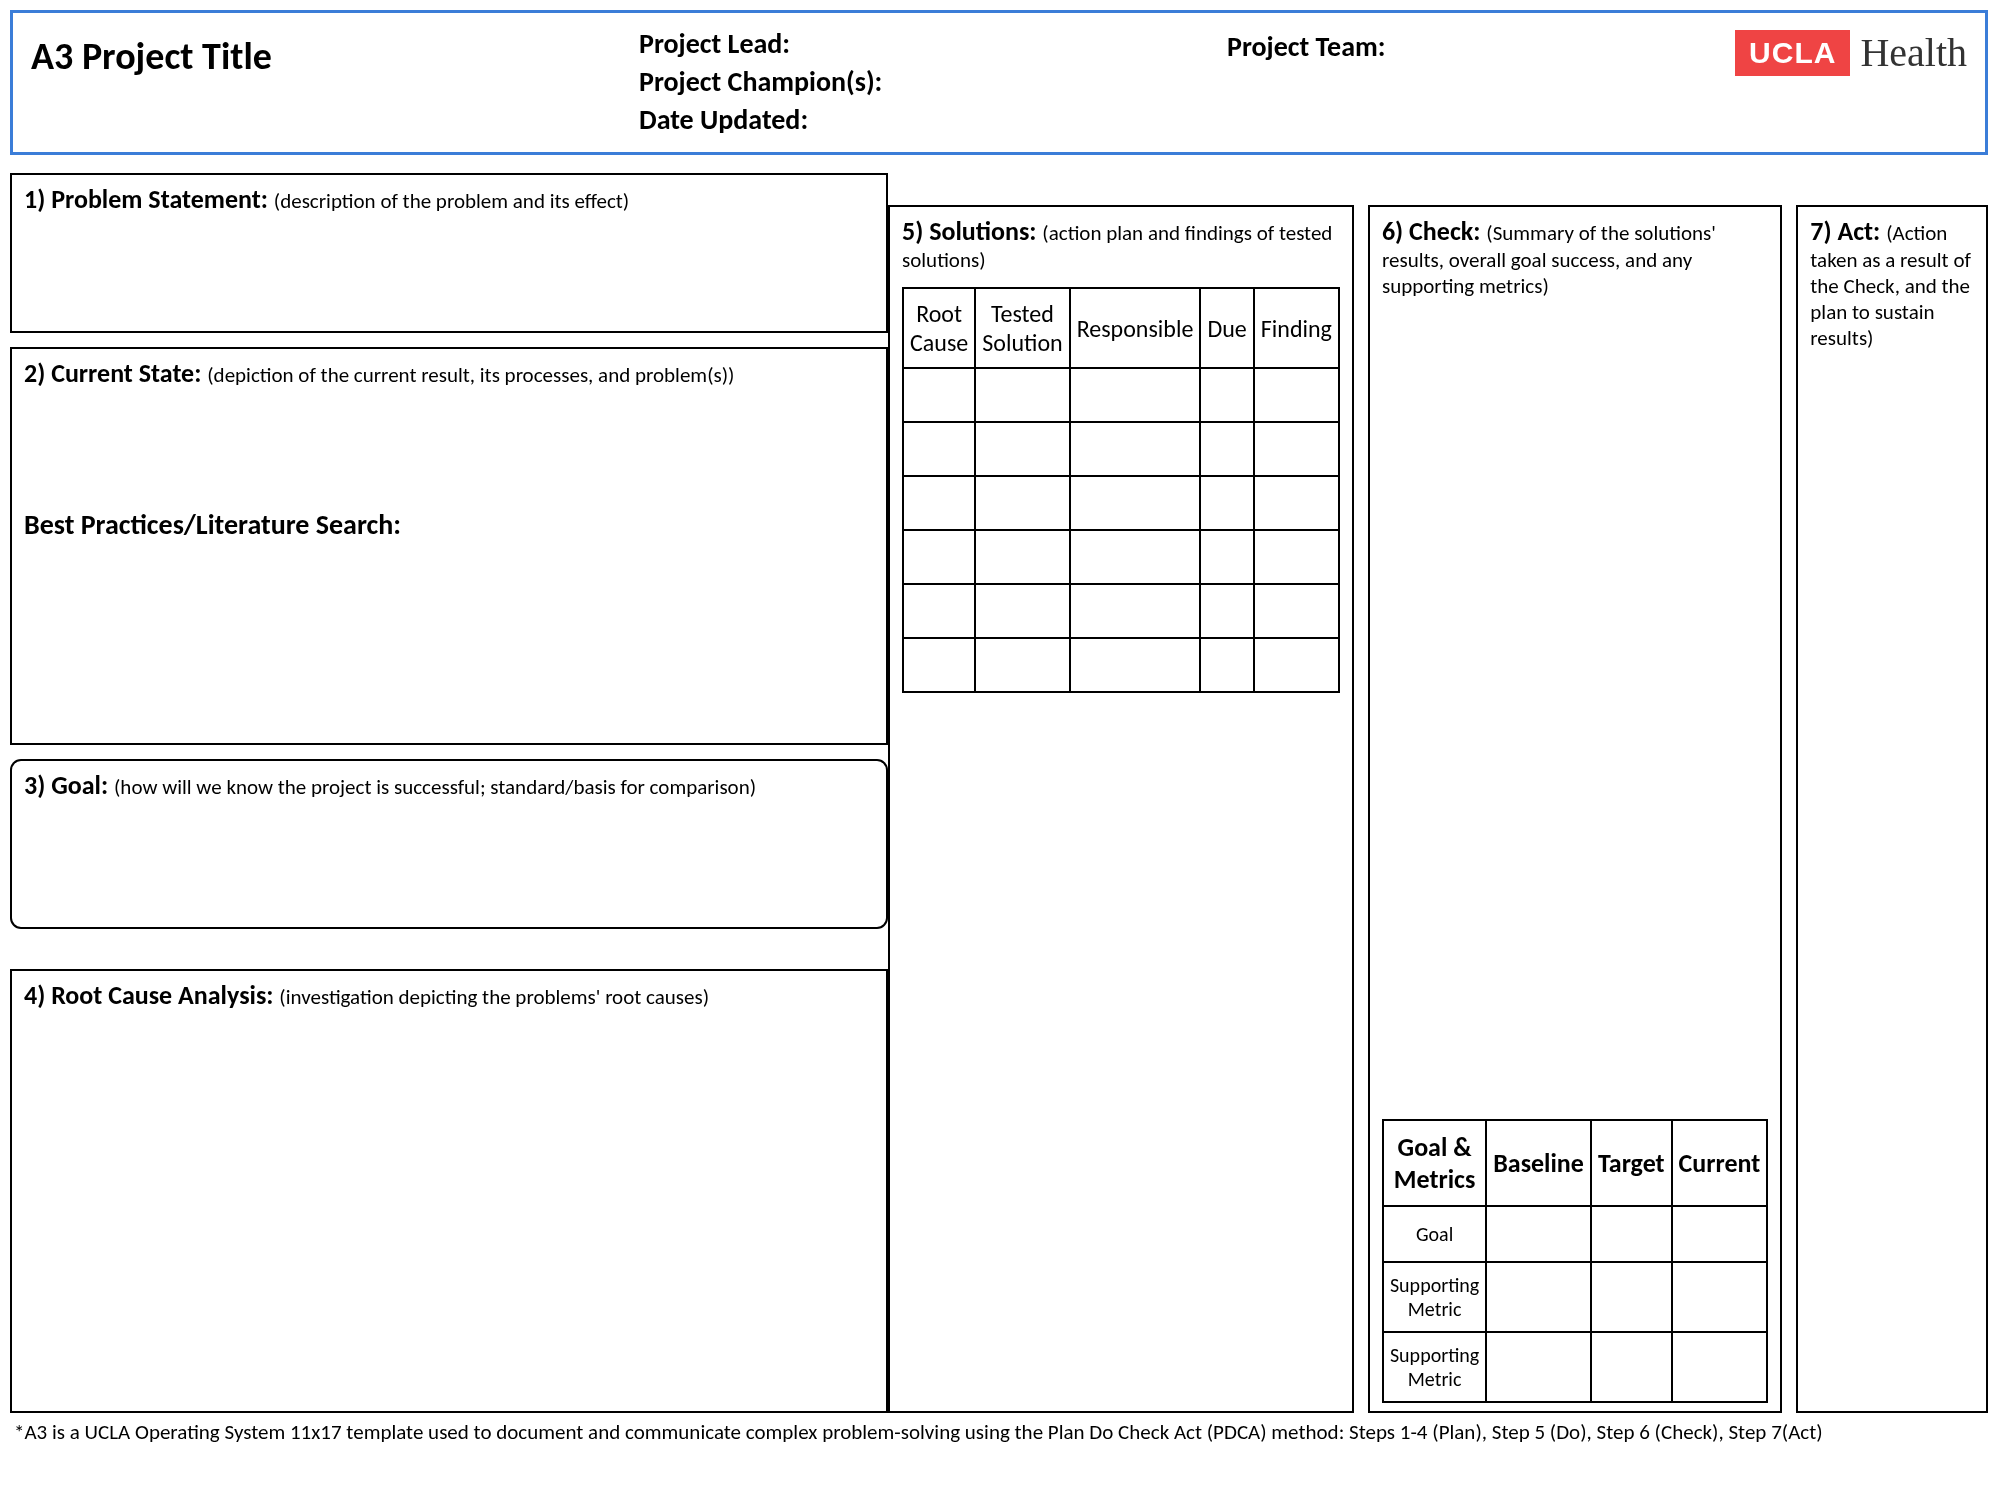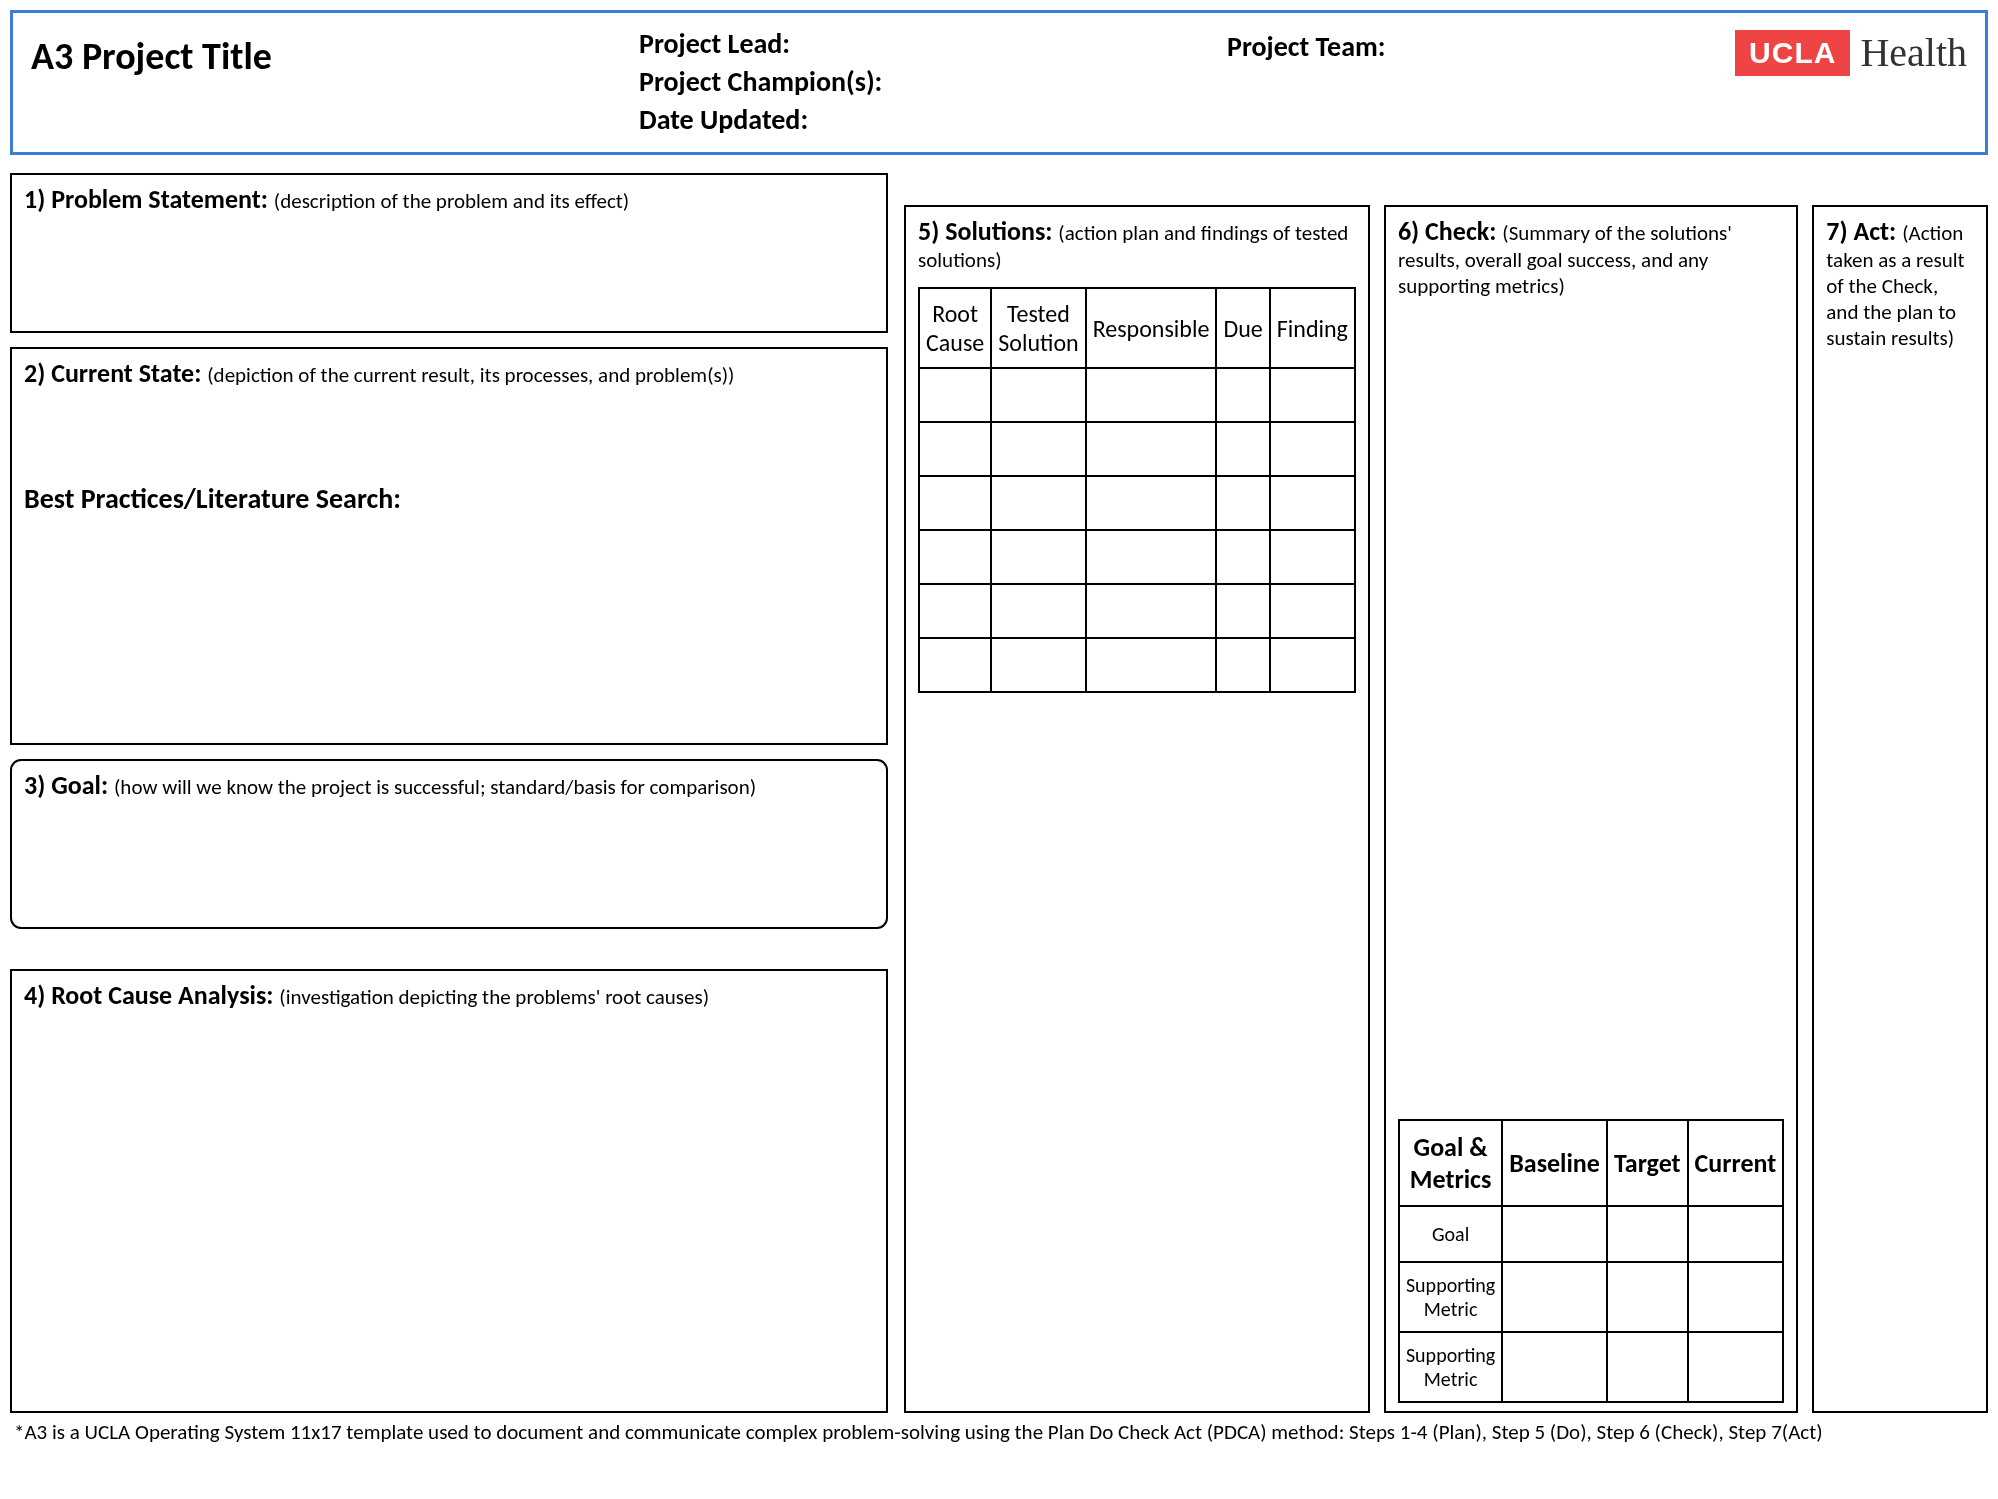--- a/index.html
+++ b/index.html
@@ -52,34 +52,33 @@
     letter-spacing: 1px;
     font-family: Arial, sans-serif;
   }
   .logo-text {
     font-size: 40px;
     color: #333;
     font-family: Georgia, "Times New Roman", serif;
   }
   .columns {
     display: flex;
-    gap: 16px;
     justify-content: center;
   }
   .col-left { flex: 0 0 878px; display: flex; flex-direction: column; gap: 14px; }
   .col-right { flex: 1; display: flex; flex-direction: row; gap: 14px; margin-top: 32px; }
   .box {
     border: 2px solid #000;
     padding: 8px 12px;
   }
   .section-head { font-size: 26px; font-weight: bold; }
   .section-desc { font-size: 21px; font-weight: normal; }
   .box-problem { min-height: 160px; }
   .box-current { min-height: 398px; }
-  .lit-head { font-size: 28px; font-weight: bold; margin-top: 92px; }
+  .lit-head { font-size: 28px; font-weight: bold; margin-top: 118px; }
   .box-goal { min-height: 170px; border-radius: 11px; }
   .box-root { min-height: 444px; margin-top: 26px; }
   .box-solutions { min-height: 490px; }
   .box-check { min-height: 490px; display:flex; flex-direction:column; }
   .box-act { min-height: 198px; }
   table {
     border-collapse: collapse;
     width: 100%;
     margin-top: 14px;
   }

